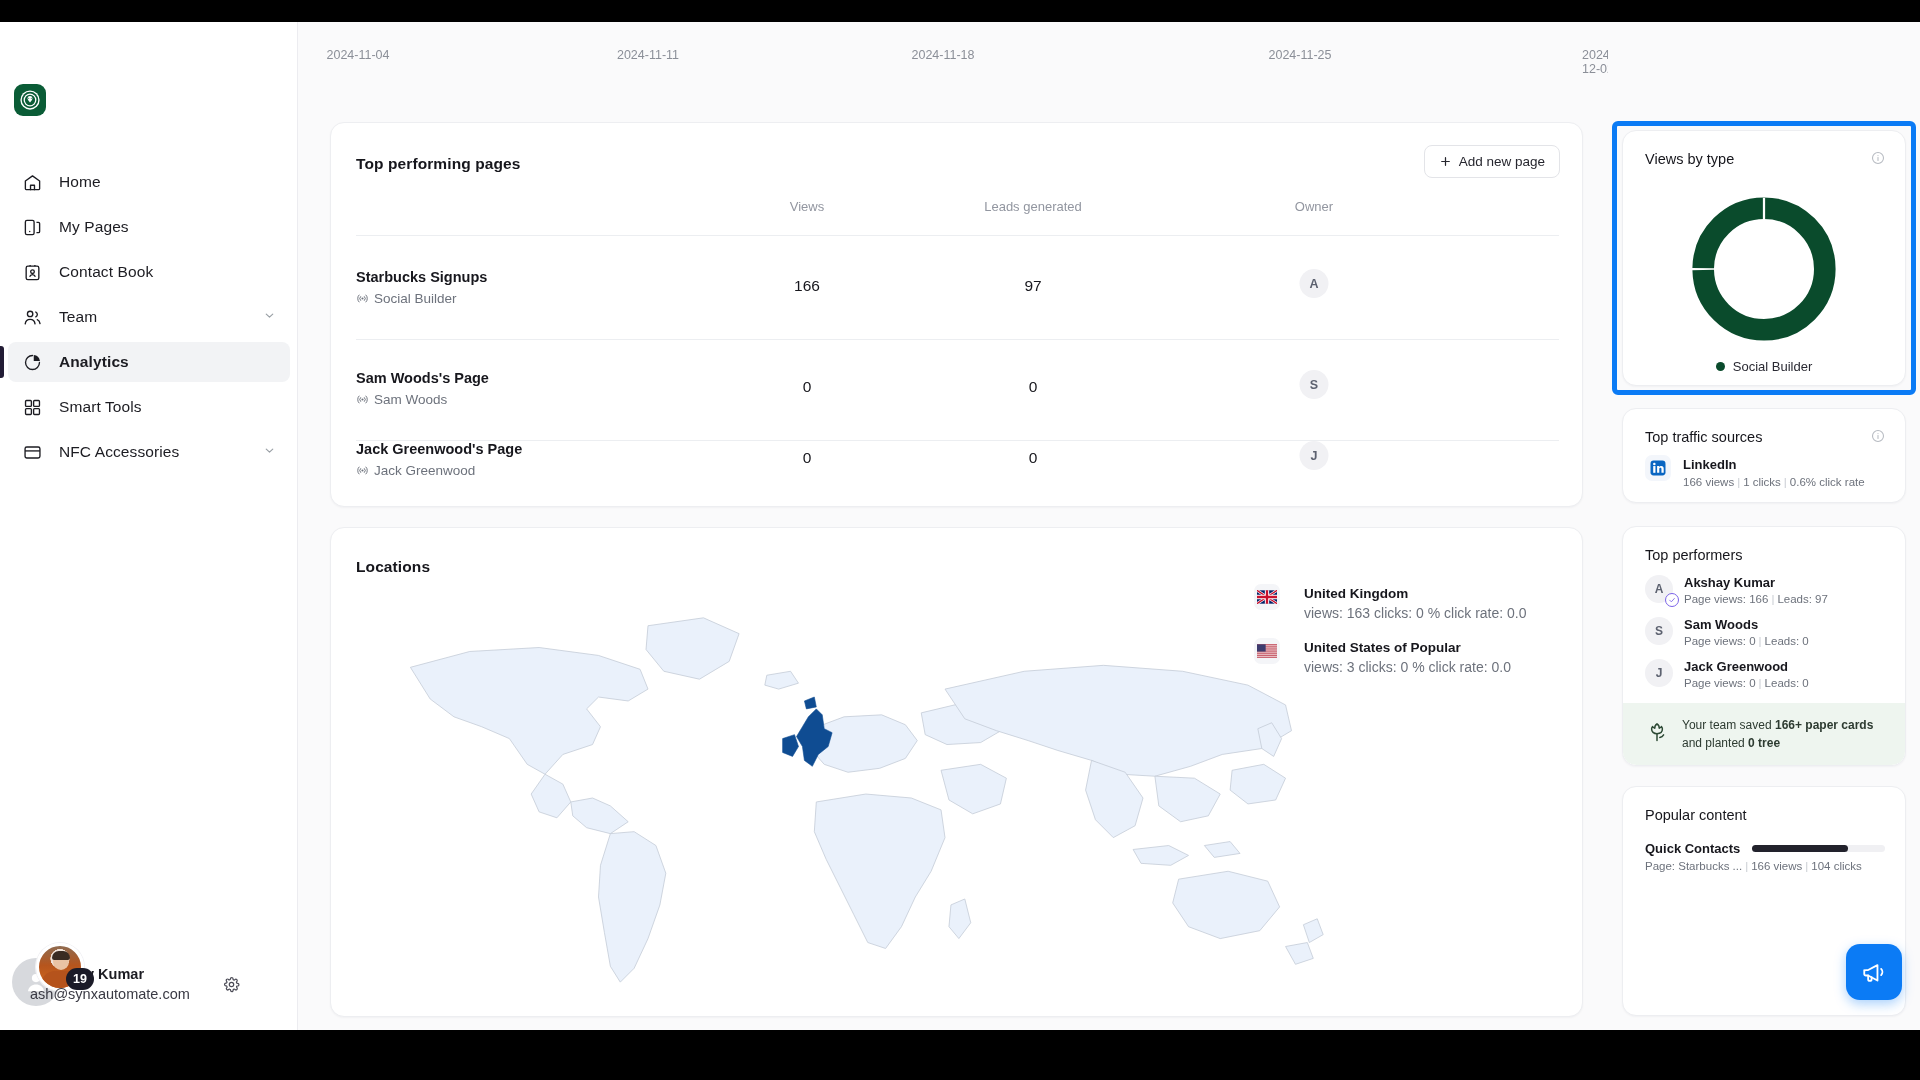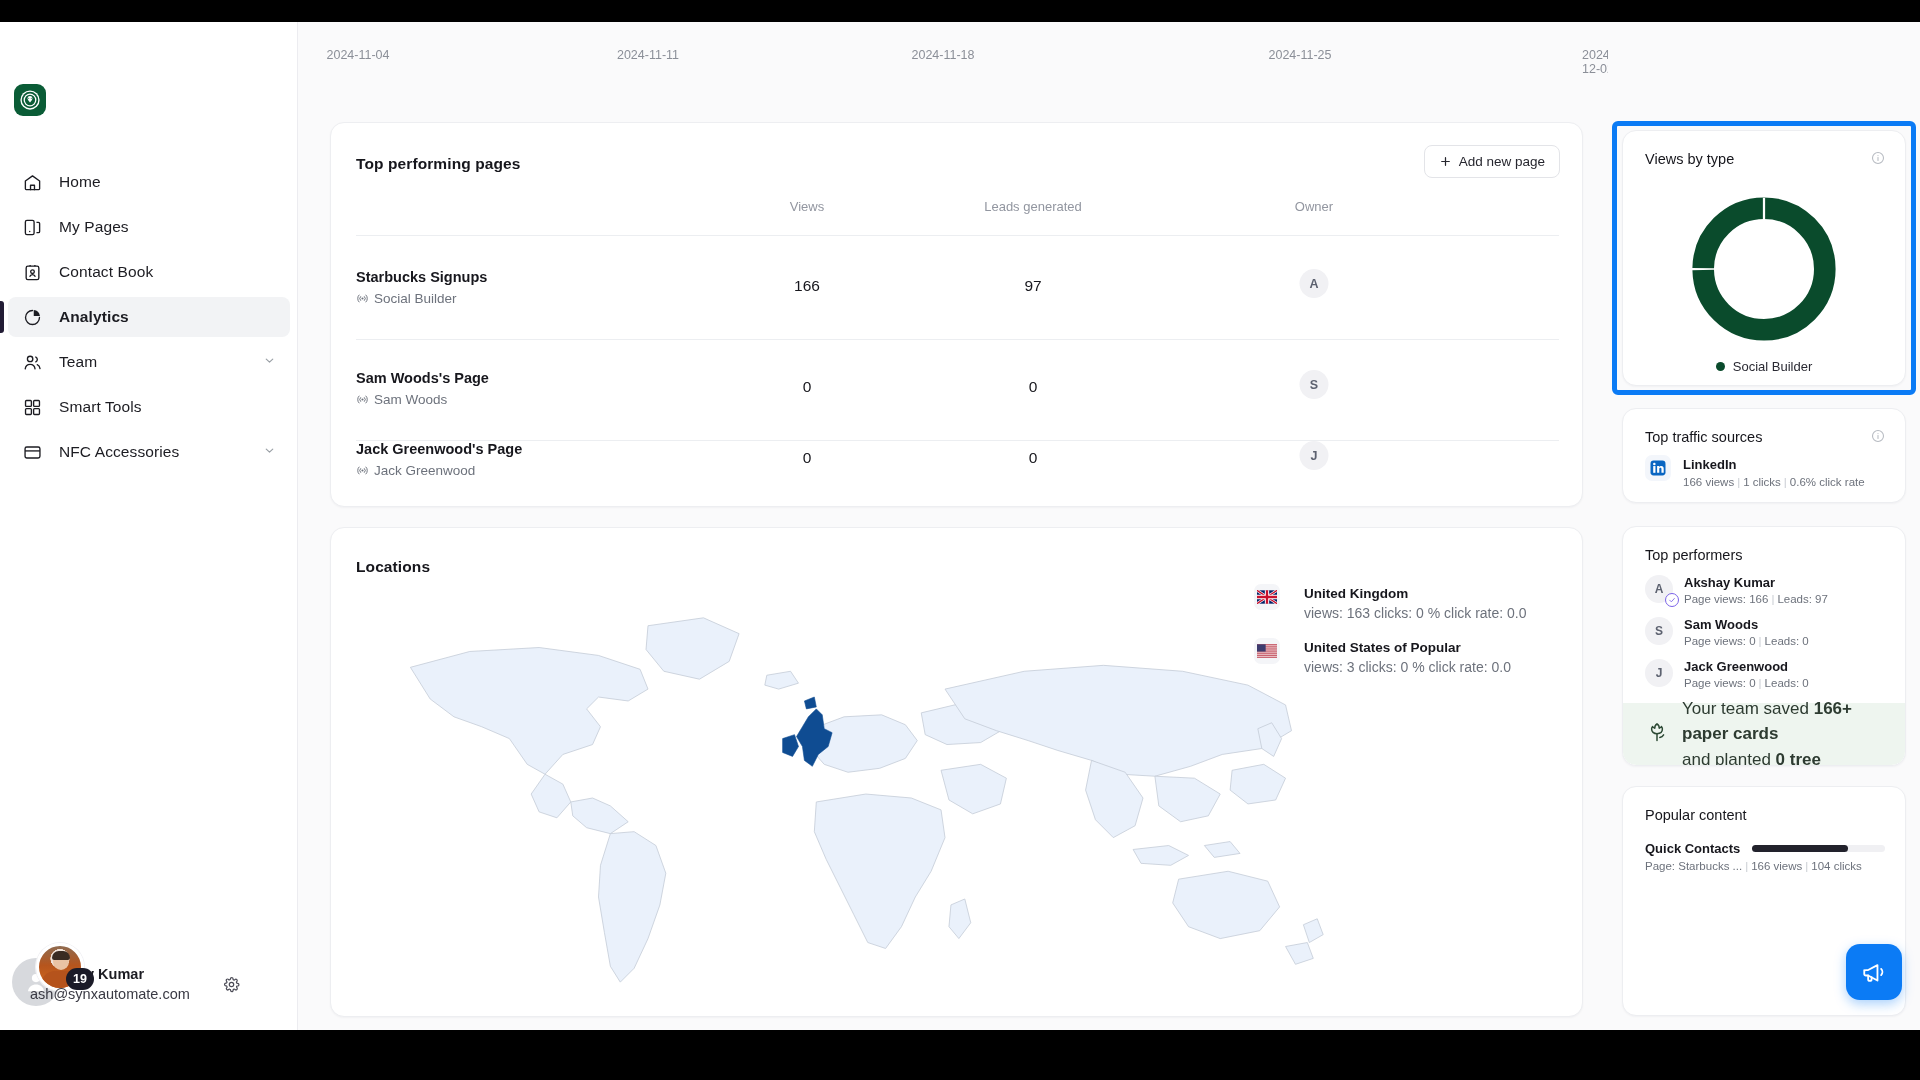--- a/index.html
+++ b/index.html
@@ -188,21 +188,21 @@
   .perf-item { position:absolute; left: 22px; display:flex; gap: 11px; align-items:center; }
   .perf-av { position:relative; width: 28px; height: 28px; border-radius: 50%; background:#f1f1f4; display:flex; align-items:center; justify-content:center; font-size:12px; font-weight:700; color:#5d6270; flex:0 0 28px;}
   .perf-badge { position:absolute; right: -6px; bottom: -4px; width: 14px; height: 14px; border-radius: 50%; background:#fff; border:1px solid #7b63e8; display:flex; align-items:center; justify-content:center; }
   .perf-name { font-size: 13px; font-weight: 700; color: #17171d; }
   .perf-sub { font-size: 11.5px; color: #6d727c; margin-top: 2px; white-space: nowrap; }
   .eco {
     position:absolute; left: 0; bottom: 0; width: 100%; height: 62px;
     background: #eef5ef; display:flex; align-items:center; gap: 13px; padding: 0 22px;
     border-radius: 0 0 13px 13px;
   }
-  .eco-text { font-size: 17px; color: #2d3b31; line-height: 1.5; }
+  .eco-text { font-size: 12px; color: #2d3b31; line-height: 1.5; }
   .eco-text b { font-weight: 700; }
 
   #popular-card { top: 764px; height: 230px; overflow:hidden; }
   .pop-row { position:absolute; left: 22px; top: 54px; width: 240px; }
   .pop-line { display:flex; align-items:center; gap: 12px; }
   .pop-name { font-size: 13px; font-weight: 700; color: #17171d; white-space: nowrap; }
   .pbar { position:relative; flex: 1; height: 7px; border-radius: 4px; background:#f0f0f3; }
   .pbar-fill { position:absolute; left:0; top:0; height:100%; border-radius:4px; background:#22222c; }
   .pop-sub { font-size: 11.5px; color: #6d727c; margin-top: 4px; white-space: nowrap; }
 
@@ -262,45 +262,45 @@
             <svg width="19" height="19" viewBox="0 0 24 24" fill="none" stroke="currentColor" stroke-width="1.7" stroke-linejoin="round">
                 <rect x="4" y="4" width="16" height="17" rx="2.2"></rect>
                 <path d="M9 4V2.6M15 4V2.6"></path>
                 <circle cx="12" cy="11" r="2.3"></circle>
                 <path d="M8.4 17.4c.6-1.8 2-2.7 3.6-2.7s3 .9 3.6 2.7"></path>
               </svg>
           </span>
           <span class="nav-label">Contact Book</span>
         </div>
 
+        <div class="nav-item">
+          <span class="nav-ico">
+            <svg width="19" height="19" viewBox="0 0 24 24" fill="none" stroke="currentColor" stroke-width="1.7" stroke-linecap="round" stroke-linejoin="round">
+                <circle cx="9" cy="7.5" r="3.4"></circle>
+                <path d="M2.8 20c.5-3.6 3-5.6 6.2-5.6s5.7 2 6.2 5.6"></path>
+                <path d="M16.2 5.1a3.4 3.4 0 0 1 0 6.1M18 14.8c2 .8 3.2 2.6 3.5 5"></path>
+              </svg>
+          </span>
+          <span class="nav-label">Team</span>
+          <span class="nav-chev">
+            <svg width="13" height="13" viewBox="0 0 24 24" fill="none" stroke="currentColor" stroke-width="2.2" stroke-linecap="round" stroke-linejoin="round">
+                <path d="M6 9.5 12 15l6-5.5"></path>
+              </svg>
+          </span>
+        </div>
+
         <div class="nav-item active">
           <span class="active-bar"></span>
           <span class="nav-ico">
             <svg width="19" height="19" viewBox="0 0 24 24" fill="none" stroke="currentColor" stroke-width="1.7" stroke-linecap="round" stroke-linejoin="round">
                 <path d="M12 3.2a8.8 8.8 0 1 0 8.8 8.8"></path>
                 <path d="M13.6 2.6A9 9 0 0 1 21.4 10h-7.8z" fill="currentColor" stroke="none"></path>
               </svg>
           </span>
           <span class="nav-label">Analytics</span>
-        </div>
-
-        <div class="nav-item">
-          <span class="nav-ico">
-            <svg width="19" height="19" viewBox="0 0 24 24" fill="none" stroke="currentColor" stroke-width="1.7" stroke-linecap="round" stroke-linejoin="round">
-                <circle cx="9" cy="7.5" r="3.4"></circle>
-                <path d="M2.8 20c.5-3.6 3-5.6 6.2-5.6s5.7 2 6.2 5.6"></path>
-                <path d="M16.2 5.1a3.4 3.4 0 0 1 0 6.1M18 14.8c2 .8 3.2 2.6 3.5 5"></path>
-              </svg>
-          </span>
-          <span class="nav-label">Team</span>
-          <span class="nav-chev">
-            <svg width="13" height="13" viewBox="0 0 24 24" fill="none" stroke="currentColor" stroke-width="2.2" stroke-linecap="round" stroke-linejoin="round">
-                <path d="M6 9.5 12 15l6-5.5"></path>
-              </svg>
-          </span>
         </div>
 
         <div class="nav-item">
           <span class="nav-ico">
             <svg width="19" height="19" viewBox="0 0 24 24" fill="none" stroke="currentColor" stroke-width="1.7">
                 <rect x="3.2" y="3.2" width="7.4" height="7.4" rx="1.2"></rect>
                 <rect x="13.4" y="3.2" width="7.4" height="7.4" rx="1.2"></rect>
                 <rect x="3.2" y="13.4" width="7.4" height="7.4" rx="1.2"></rect>
                 <rect x="13.4" y="13.4" width="7.4" height="7.4" rx="1.2"></rect>
               </svg>

